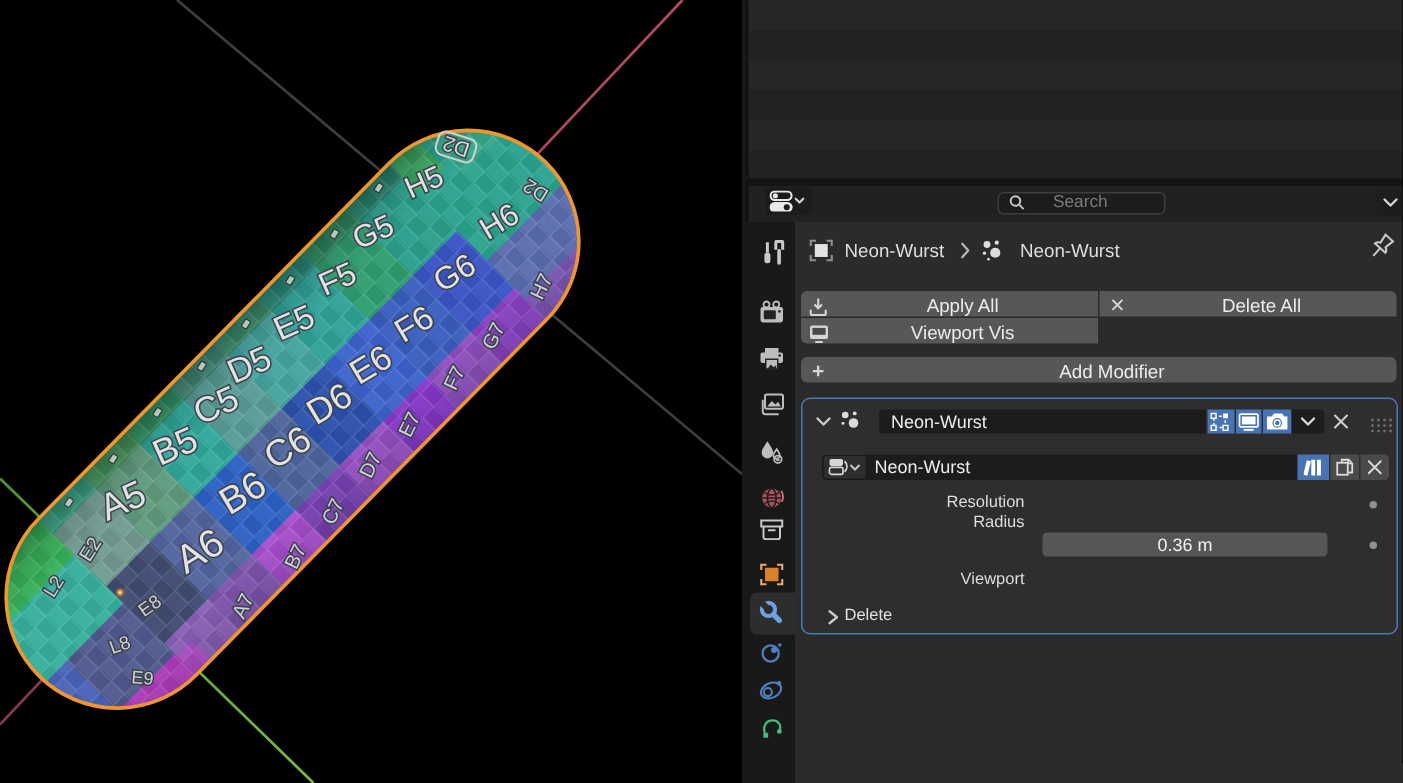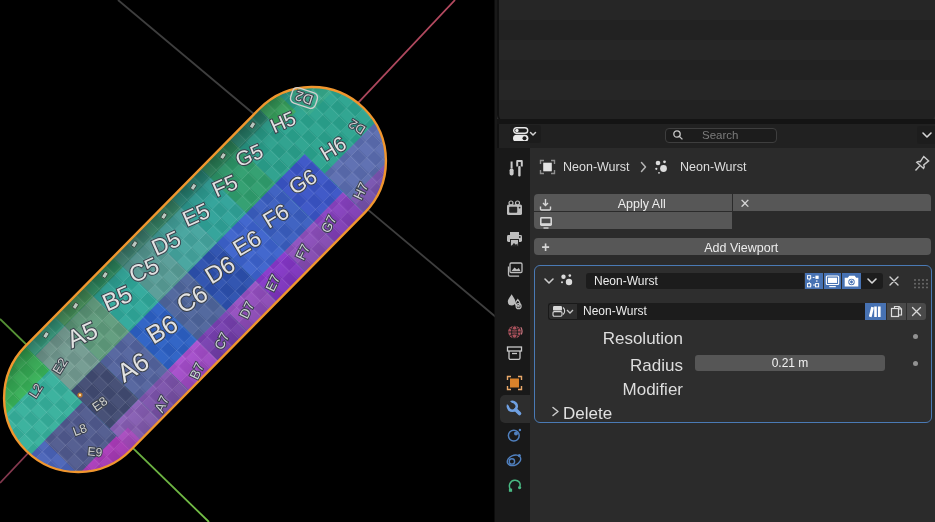--- a/index.html
+++ b/index.html
@@ -10,21 +10,21 @@
  background:repeating-linear-gradient(to bottom,#262626 0 20px,#222222 20px 40px);
  border-left:2px solid #111;border-radius:0 0 6px 6px}
 #olgap{position:absolute;left:0;top:119px;width:438px;height:5px;background:#141414}
 #phead{position:absolute;left:0;top:124px;width:438px;height:24px;background:#212121;border-left:2px solid #111}
 #tabs{position:absolute;left:0;top:148px;width:33px;height:374px;background:#191919}
 #activetab{position:absolute;left:3px;top:395px;width:30px;height:28px;background:#2d2d2d;border-radius:5px 0 0 5px}
 #main{position:absolute;left:33px;top:148px;width:405px;height:374px;background:#2b2b2b}
 .btn{position:absolute;background:#575757;color:#ececec;font-size:12.5px;display:flex;align-items:flex-end}
 .btn .ic{width:24px;display:flex;justify-content:center;flex:0 0 24px}
 .btn .lb{flex:1;text-align:center;padding-right:6px}
-.txt{color:#dddddd;font-size:17px}
+.txt{color:#dddddd;font-size:11px}
 .fld{position:absolute;background:#565656;border-radius:3px;color:#f2f2f2;font-size:12px;display:flex;align-items:center;justify-content:center}
 .dfld{position:absolute;background:#1c1c1c;border-radius:3px;color:#ebebeb;font-size:12px;display:flex;align-items:center}
 .dot{position:absolute;width:5px;height:5px;border-radius:50%;background:#929292}
 #modpanel{position:absolute;left:37px;top:265px;width:398px;height:158px;background:#2e2e2e;border:1px solid #4a7ab5;border-radius:6px}
 svg{display:block}
 </style></head>
 <body>
 <div id="stage">
   <div id="vp">
       <svg id="vpsvg" width="497" height="522" viewBox="0 0 497 522">
@@ -313,33 +313,35 @@
         <span class="ic">
             <svg width="13" height="13" viewBox="0 0 13 13">
               <path d="M6.5 1 v6 M4 5 l2.5 2.5 L9 5" fill="none" stroke="#d6d6d6" stroke-width="1.4"></path>
               <path d="M1.5 8.5 v2.5 a1 1 0 0 0 1 1 h8 a1 1 0 0 0 1 -1 V8.5" fill="none" stroke="#d6d6d6" stroke-width="1.4"></path>
             </svg>
           </span>
         <span class="lb">Apply All</span>
       </div>
       <div class="btn" style="left:203px;top:45.5px;width:198px;height:17px;border-radius:0 4px 0 0">
         <span class="ic" style="color:#d6d6d6;font-size:13px">✕</span>
+        <span class="lb">Delete All</span>
       </div>
       <div class="btn" style="left:3.5px;top:63.5px;width:198.5px;height:17px;border-radius:0 0 0 4px">
         <span class="ic">
             <svg width="14" height="13" viewBox="0 0 14 13">
               <rect x="1" y="1" width="12" height="9" rx="1.4" fill="#d6d6d6"></rect>
               <rect x="2.6" y="2.6" width="8.8" height="4.6" fill="#4a4a4a"></rect>
               <line x1="4.5" y1="12" x2="9.5" y2="12" stroke="#d6d6d6" stroke-width="1.4"></line>
             </svg>
           </span>
+        <span class="lb">Viewport Vis</span>
       </div>
       <div class="btn" style="left:3.5px;top:89.5px;width:397.5px;height:17px;border-radius:4px">
         <span class="ic" style="color:#d6d6d6;font-size:14px;font-weight:bold">+</span>
-        <span class="lb">Add Viewport</span>
+        <span class="lb">Add Modifier</span>
       </div>
     </div>
     <div id="modpanel">
 
       <svg class="abs" style="left:8px;top:10px" width="12" height="10" viewBox="0 0 12 10">
           <path d="M2 3 L6 7 L10 3" fill="none" stroke="#cccccc" stroke-width="1.6" stroke-linecap="round" stroke-linejoin="round"></path>
         </svg>
       <svg class="abs" style="left:23px;top:6px" width="18" height="17" viewBox="0 0 18 17">
         <circle cx="5.5" cy="4.7" r="2.2" fill="#dcdcdc"></circle>
         <circle cx="11.8" cy="3.6" r="1.3" fill="#dcdcdc"></circle>
@@ -421,24 +423,24 @@
         </svg>
       </div>
       <div class="abs" style="left:371.5px;top:36.5px;width:19.5px;height:17px;background:#4a4a4a;border-radius:0 3px 3px 0;display:flex;align-items:center;justify-content:center">
         <svg width="11" height="11" viewBox="0 0 11 11">
             <path d="M1.5 1.5 L9.5 9.5 M9.5 1.5 L1.5 9.5" stroke="#d8d8d8" stroke-width="1.3" stroke-linecap="round"></path>
           </svg>
       </div>
 
       <span class="abs txt" style="right:248px;top:63px">Resolution</span>
       <div class="dot" style="left:378px;top:67.5px"></div>
-      <span class="abs txt" style="right:248px;top:90px">Radius</span>
-      <div class="fld" style="left:160px;top:89px;width:190px;height:15.5px">0.21 m</div>
+      <span class="abs txt" style="right:248px;top:76px">Radius</span>
+      <div class="fld" style="left:160px;top:89px;width:190px;height:15.5px">0.36 m</div>
       <div class="dot" style="left:378px;top:94.5px"></div>
-      <span class="abs txt" style="right:248px;top:113.5px">Modifier</span>
+      <span class="abs txt" style="right:248px;top:113.5px">Viewport</span>
 
       <svg class="abs" style="left:16px;top:140px" width="9" height="11" viewBox="0 0 9 11">
           <path d="M2 1.5 L7 5.5 L2 9.5" fill="none" stroke="#cccccc" stroke-width="1.5" stroke-linecap="round" stroke-linejoin="round"></path>
         </svg>
       <span class="abs txt" style="left:28px;top:137.5px;color:#e0e0e0">Delete</span>
     </div>
   </div>
 </div>
 
 </body></html>

